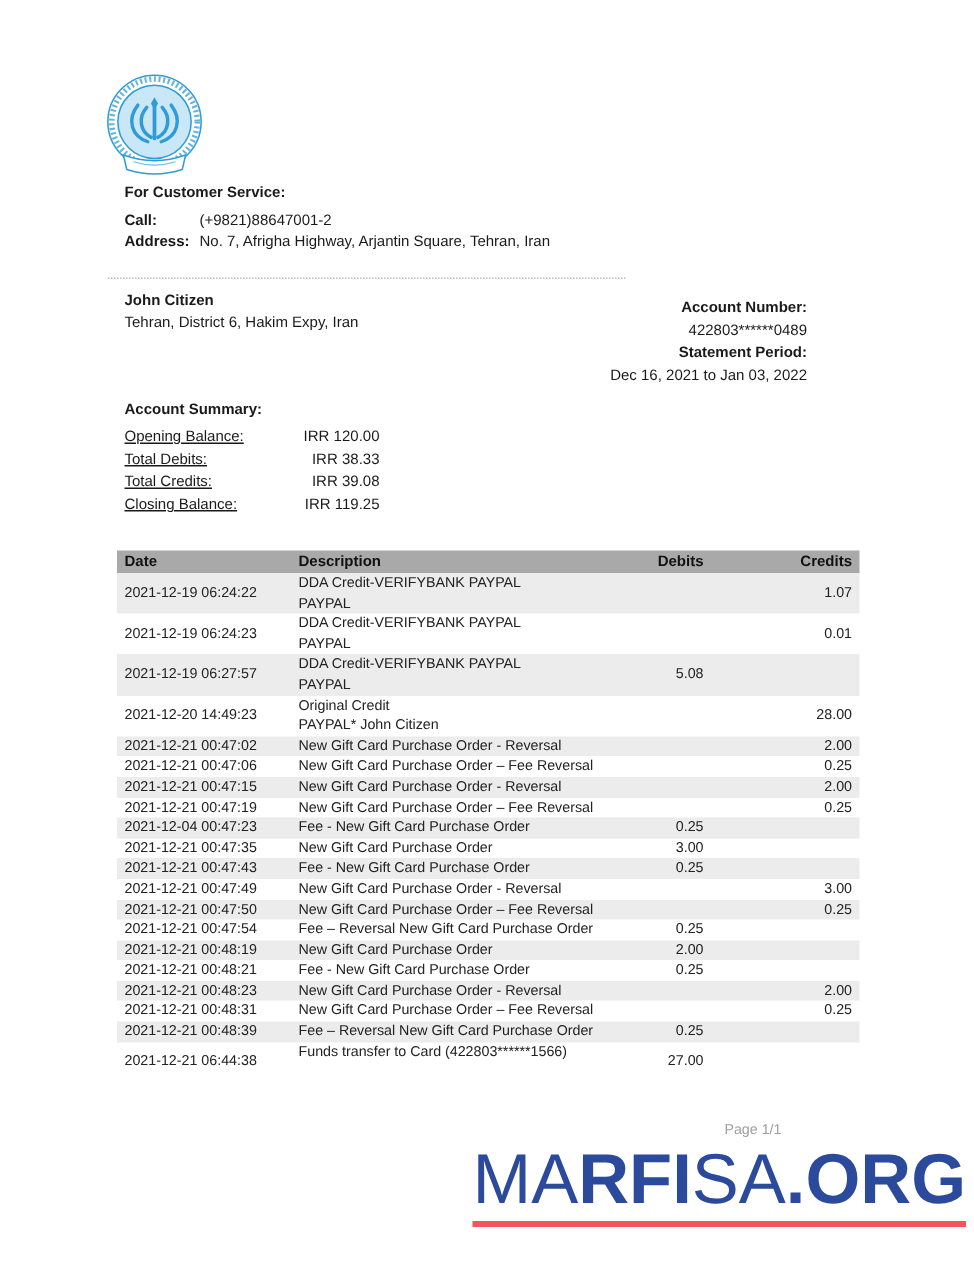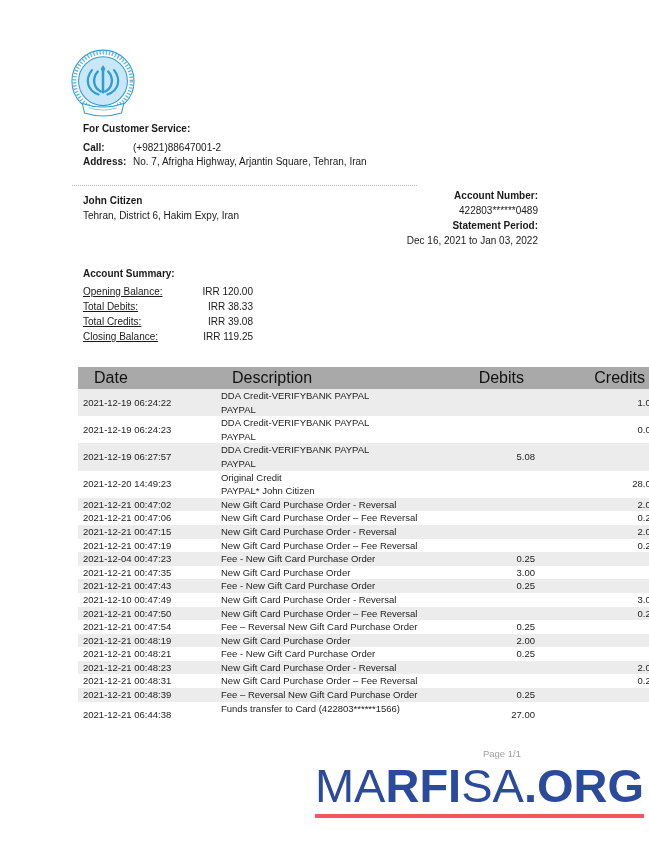--- a/index.html
+++ b/index.html
@@ -11,31 +11,31 @@
 
   .cs-block{position:absolute;left:83px;top:122px;font-size:10px;line-height:14.5px;}
   .cs-title{font-weight:bold;margin-bottom:4px;}
   .cs-row{display:flex;}
   .cs-label{font-weight:bold;width:50px;flex:0 0 50px;}
 
   .sep{position:absolute;left:72px;top:185px;width:345px;border-top:1px dotted #bcbcbc;}
 
   .holder-left{position:absolute;left:83px;top:193px;font-size:10px;line-height:15px;}
   .holder-name{font-weight:bold;}
-  .holder-right{position:absolute;right:111px;top:188px;font-size:10px;line-height:15px;text-align:right;}
+  .holder-right{position:absolute;right:111px;top:198px;font-size:10px;line-height:15px;text-align:right;}
   .info-label{font-weight:bold;}
 
   .summary{position:absolute;left:83px;top:266px;font-size:10px;line-height:15px;}
   .sum-title{font-weight:bold;margin-bottom:3px;}
   .sum-row{display:flex;}
   .sum-label{width:112px;flex:0 0 112px;text-decoration:underline;}
   .sum-value{width:58px;text-align:right;}
 
   table.tx{position:absolute;left:78px;top:367px;width:455px;border-collapse:collapse;font-size:9.5px;table-layout:fixed;}
-  table.tx thead th{background:#a9a9a9;font-weight:normal;font-size:16px;padding:2px 16px;color:#111;}
+  table.tx thead th{background:#a9a9a9;font-weight:bold;font-size:10px;padding:2px 5px;color:#111;}
   .th-date{text-align:left;width:106px;}
   .th-desc{text-align:left;width:200px;}
   .th-debits{text-align:right;width:60px;}
   .th-credits{text-align:right;width:89px;}
   table.tx tbody td{padding:0 5px;vertical-align:middle;line-height:13.6px;color:#222;}
   tr.shaded{background:#ececec;}
   .td-desc{white-space:nowrap;overflow:visible;}
   .td-amt{text-align:right;}
   .desc-line{white-space:nowrap;}
 
@@ -214,21 +214,21 @@
         </tr>
         <tr class="shaded">
           <td class="td-date">2021-12-21 00:47:43</td>
           <td class="td-desc">
             <div class="desc-line">Fee - New Gift Card Purchase Order</div>
           </td>
           <td class="td-amt">0.25</td>
           <td class="td-amt"></td>
         </tr>
         <tr>
-          <td class="td-date">2021-12-10 00:47:49</td>
+          <td class="td-date">2021-12-21 00:47:49</td>
           <td class="td-desc">
             <div class="desc-line">New Gift Card Purchase Order - Reversal</div>
           </td>
           <td class="td-amt"></td>
           <td class="td-amt">3.00</td>
         </tr>
         <tr class="shaded">
           <td class="td-date">2021-12-21 00:47:50</td>
           <td class="td-desc">
             <div class="desc-line">New Gift Card Purchase Order – Fee Reversal</div>

